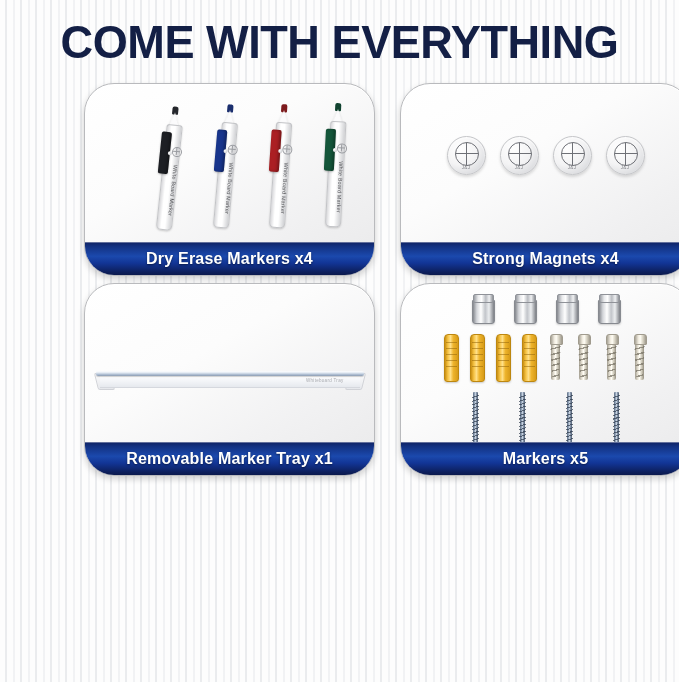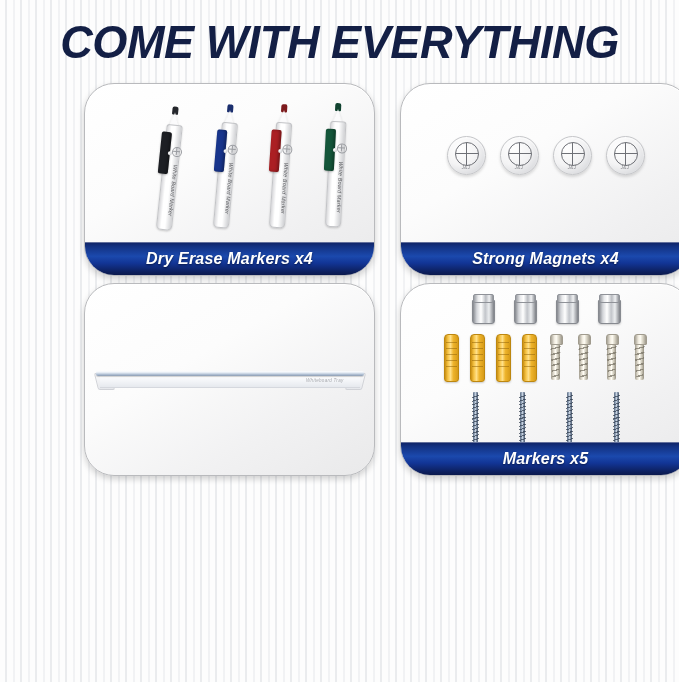--- a/index.html
+++ b/index.html
@@ -31,21 +31,20 @@
         rgba(240,241,243,0.9) 13px,
         rgba(240,241,243,0.9) 15px);
     z-index: 0;
   }
 
   #page {
     position: relative;
     z-index: 2;
     width: 545px;
     height: 682px;
-    font-style: italic;
   }
 
   
   #headline {
     position: absolute;
     top: 14px;
     left: 0;
     width: 679px;
     text-align: center;
     font-family: "Liberation Sans Narrow", "Liberation Sans", sans-serif;
@@ -594,20 +593,23 @@
     <div class="card">
       <div class="card-media tray-wrap">
         <div class="tray">
           <div class="tray-end-l"></div>
           <div class="tray-end-r"></div>
           <div class="tray-face"></div>
           <div class="tray-lip"></div>
           <div class="tray-brand">Whiteboard Tray</div>
         </div>
       </div>
+      <div class="banner">
+        <span class="banner-label">Removable Marker Tray x1</span>
+      </div>
     </div>
 
 
     <div class="card">
       <div class="card-media hw">
 
         <div class="hw-row hw-row-1">
           <div class="standoff">
             <div class="standoff-body"></div>
             <div class="standoff-cap"></div>

